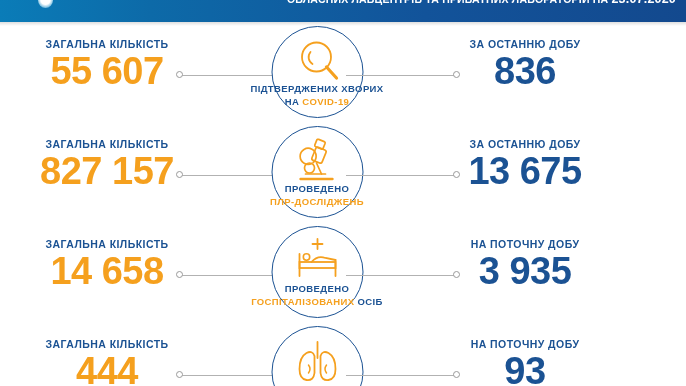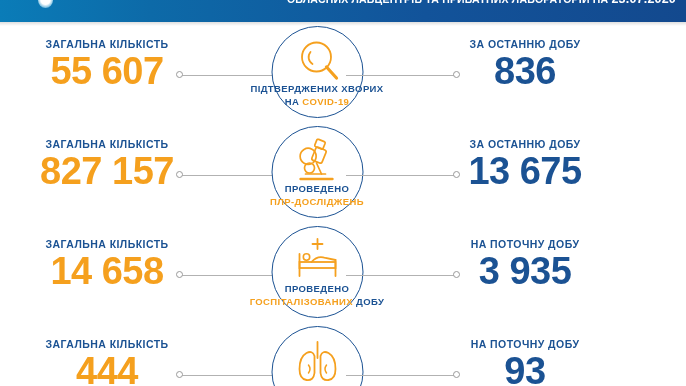--- a/index.html
+++ b/index.html
@@ -269,21 +269,21 @@
           <line x1="25" y1="6" x2="35" y2="6" stroke="#f5a01e" stroke-width="1.8" stroke-linecap="round"></line>
           <line x1="12" y1="16" x2="12" y2="38" stroke="#f5a01e" stroke-width="1.8" stroke-linecap="round"></line>
           <line x1="48" y1="22" x2="48" y2="38" stroke="#f5a01e" stroke-width="1.8" stroke-linecap="round"></line>
           <rect x="12" y="24" width="36" height="6" fill="none" stroke="#f5a01e" stroke-width="1.8"></rect>
           <circle cx="19" cy="19" r="3.2" fill="none" stroke="#f5a01e" stroke-width="1.6"></circle>
           <path d="M24 24 q6 -7 14 -4 l10 2" fill="none" stroke="#f5a01e" stroke-width="1.8" stroke-linecap="round"></path>
         </svg>
       </div>
       <div class="caption">
         <div class="cap-blue">ПРОВЕДЕНО</div>
-        <div><span class="cap-orange">ГОСПІТАЛІЗОВАНИХ </span><span class="cap-blue">ДОБУ</span></div>
+        <div><span class="cap-orange">ГОСПІТАЛІЗОВАНИХ </span><span class="cap-blue">ОСІБ</span></div>
       </div>
     </div>
 
     <div class="connector right"></div>
     <div class="dot right"></div>
     <div class="stat right">
       <div class="stat-label">НА ПОТОЧНУ ДОБУ</div>
       <div class="stat-value">3 935</div>
     </div>
   </div>

